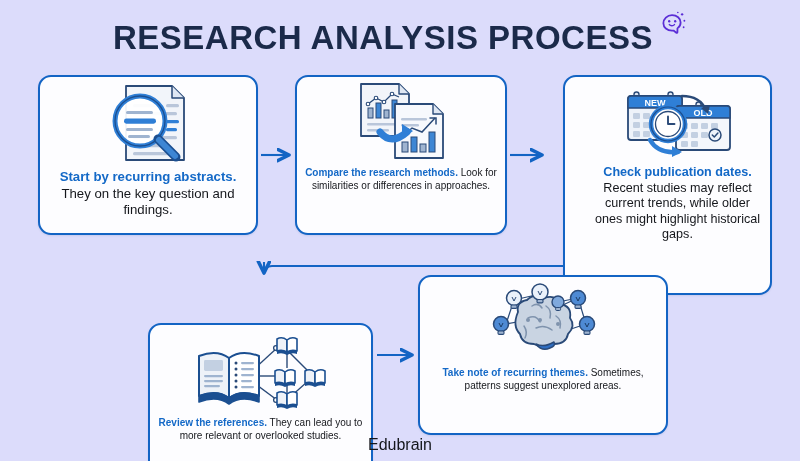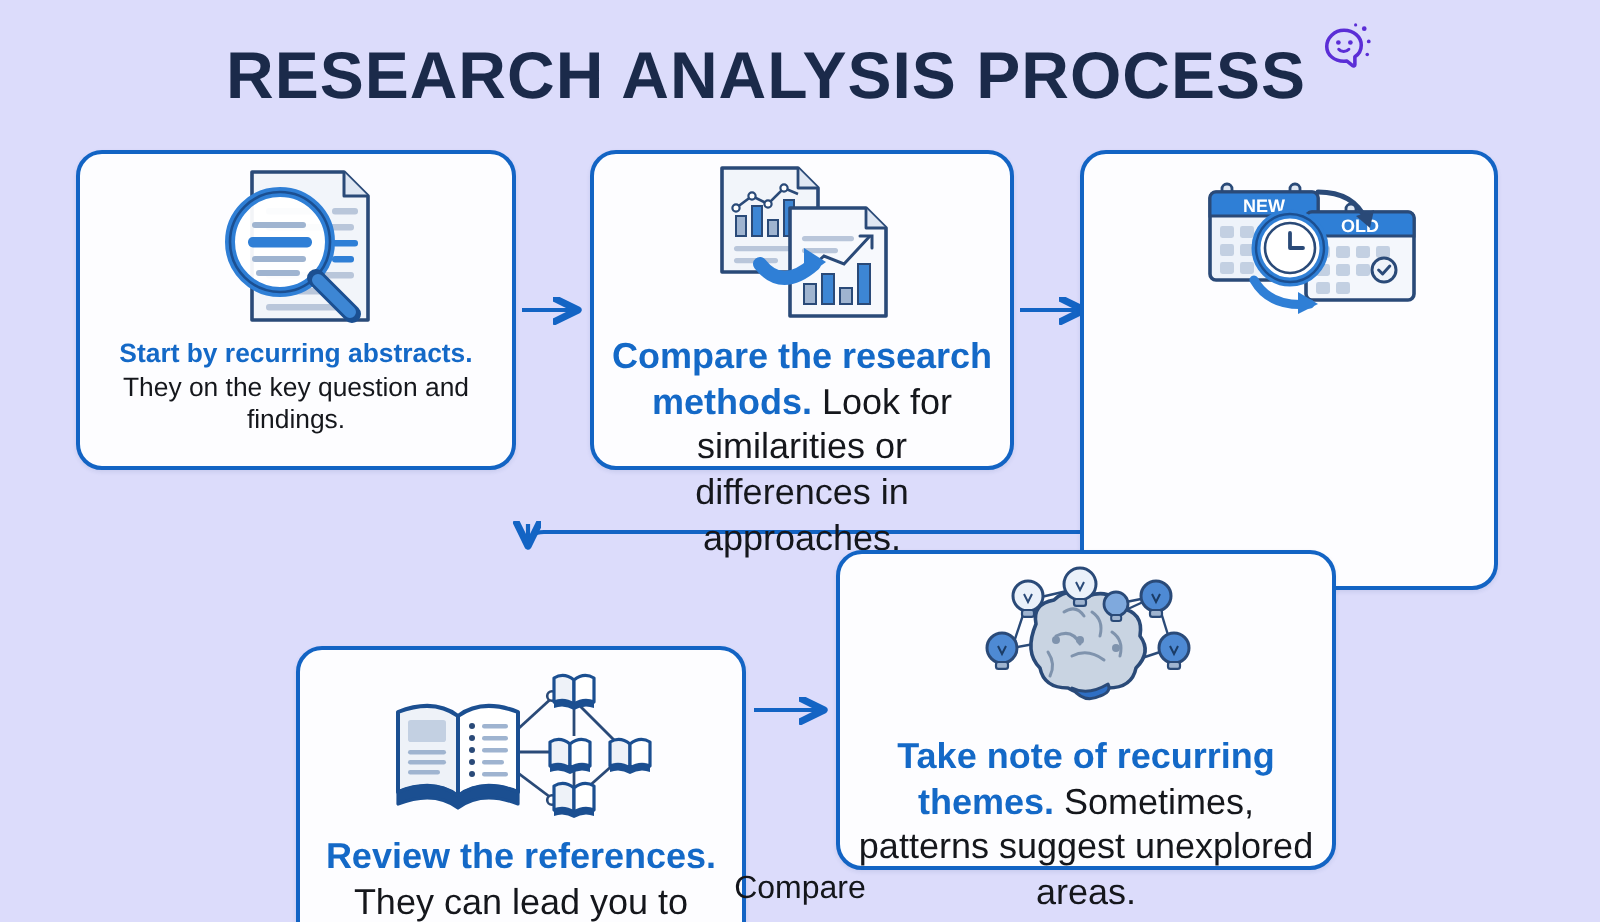--- a/index.html
+++ b/index.html
@@ -38,33 +38,33 @@
   }
   .card-icon{
     width:100%;display:flex;align-items:center;justify-content:center;
     flex:0 0 auto;
   }
   .card-text{
     width:100%;box-sizing:border-box;
     padding:0 8px;
     text-align:center;
     color:#15171c;
-    font-size:18px;
+    font-size:10px;
     line-height:1.26;
   }
   .card-text .hl{color:#1469c7;font-weight:bold;}
 
   #card1{left:38px;top:75px;width:220px;height:160px;}
   #card1 .card-icon{height:92px;}
   #card1 .card-text{font-size:13.2px;}
 
   #card2{left:295px;top:75px;width:212px;height:160px;}
   #card2 .card-icon{height:90px;}
 
-  #card3{left:540px;top:75px;width:209px;height:220px;padding-left:20px;}
+  #card3{left:563px;top:75px;width:209px;height:220px;padding-left:20px;}
   #card3 .card-icon{height:88px;}
   #card3 .card-text{font-size:12.6px;line-height:1.24;}
 
   #card4{left:148px;top:275px;width:225px;height:160px;margin-top:48px;}
   #card4 .card-icon{height:92px;}
 
   #card5{left:418px;top:275px;width:250px;height:160px;}
   #card5 .card-icon{height:90px;}
 
   
@@ -249,20 +249,24 @@
         <circle cx="48" cy="44" r="17" fill="none" stroke="#1b4f91" stroke-width="1.2"></circle>
         <circle cx="48" cy="44" r="12.5" fill="#ffffff" stroke="#2a4a78" stroke-width="1.3"></circle>
         <path d="M48,36.5 V44 H54.5" fill="none" stroke="#2a4a78" stroke-width="1.9" stroke-linecap="round" stroke-linejoin="round"></path>
 
         <path d="M62,16 Q80,16 86,30" fill="none" stroke="#2a4a78" stroke-width="2.4" stroke-linecap="round"></path>
         <path d="M81,28 L88,34 L90,25 Z" fill="#2a4a78"></path>
         <path d="M30,60 Q38,74 58,72" fill="none" stroke="#2f7fd6" stroke-width="4.5" stroke-linecap="round"></path>
         <path d="M52,66 L62,72 L52,77 Z" fill="#2f7fd6"></path>
       </svg>
     </div>
+    <div class="card-text">
+      <span class="hl">Check publication dates.</span>
+      <span>Recent studies may reflect current trends, while older ones might highlight historical gaps.</span>
+    </div>
   </div>
 
   <div class="card" id="card4">
     <div class="card-icon">
       <svg width="140" height="86" viewBox="0 0 140 86">
 
         <g stroke="#2a4a78" stroke-width="1.4" fill="none">
           <line x1="62" y1="42" x2="86" y2="20"></line>
           <line x1="62" y1="48" x2="84" y2="48"></line>
           <line x1="62" y1="54" x2="86" y2="72"></line>
@@ -395,15 +399,15 @@
           </g>
         </g>
       </svg>
     </div>
     <div class="card-text">
       <span class="hl">Take note of recurring themes.</span>
       <span>Sometimes, patterns suggest unexplored areas.</span>
     </div>
   </div>
 
-  <div class="footer">Compare</div>
+  <div class="footer">Edubrain</div>
 
 </div>
 
 </body></html>

